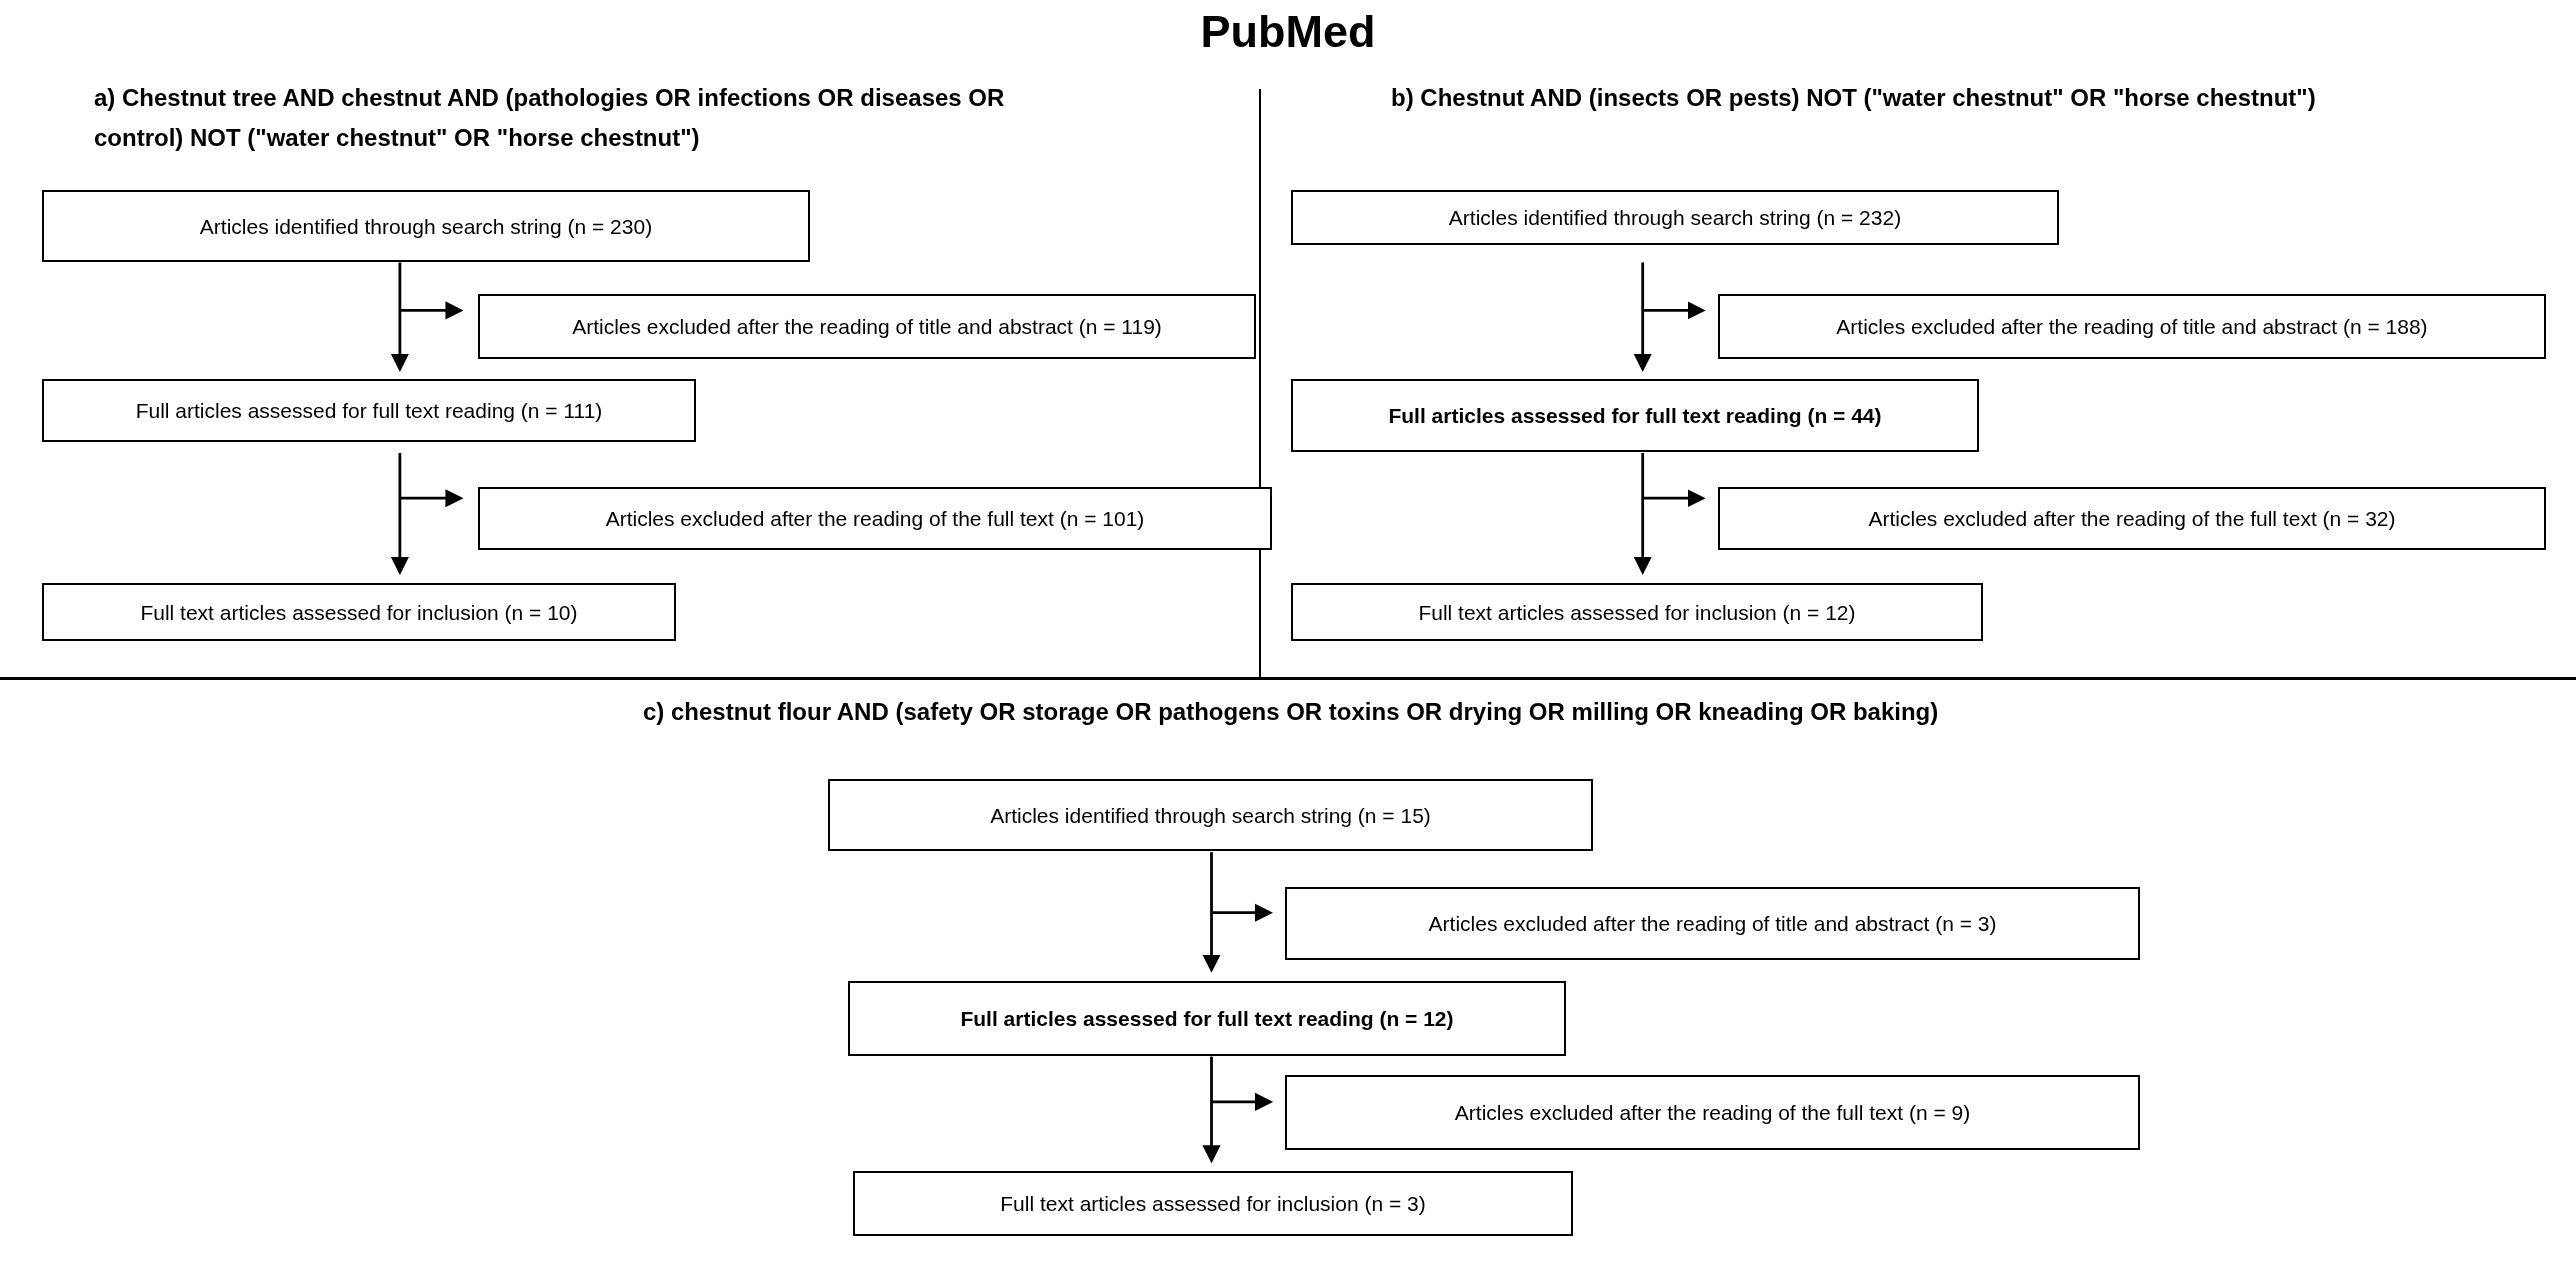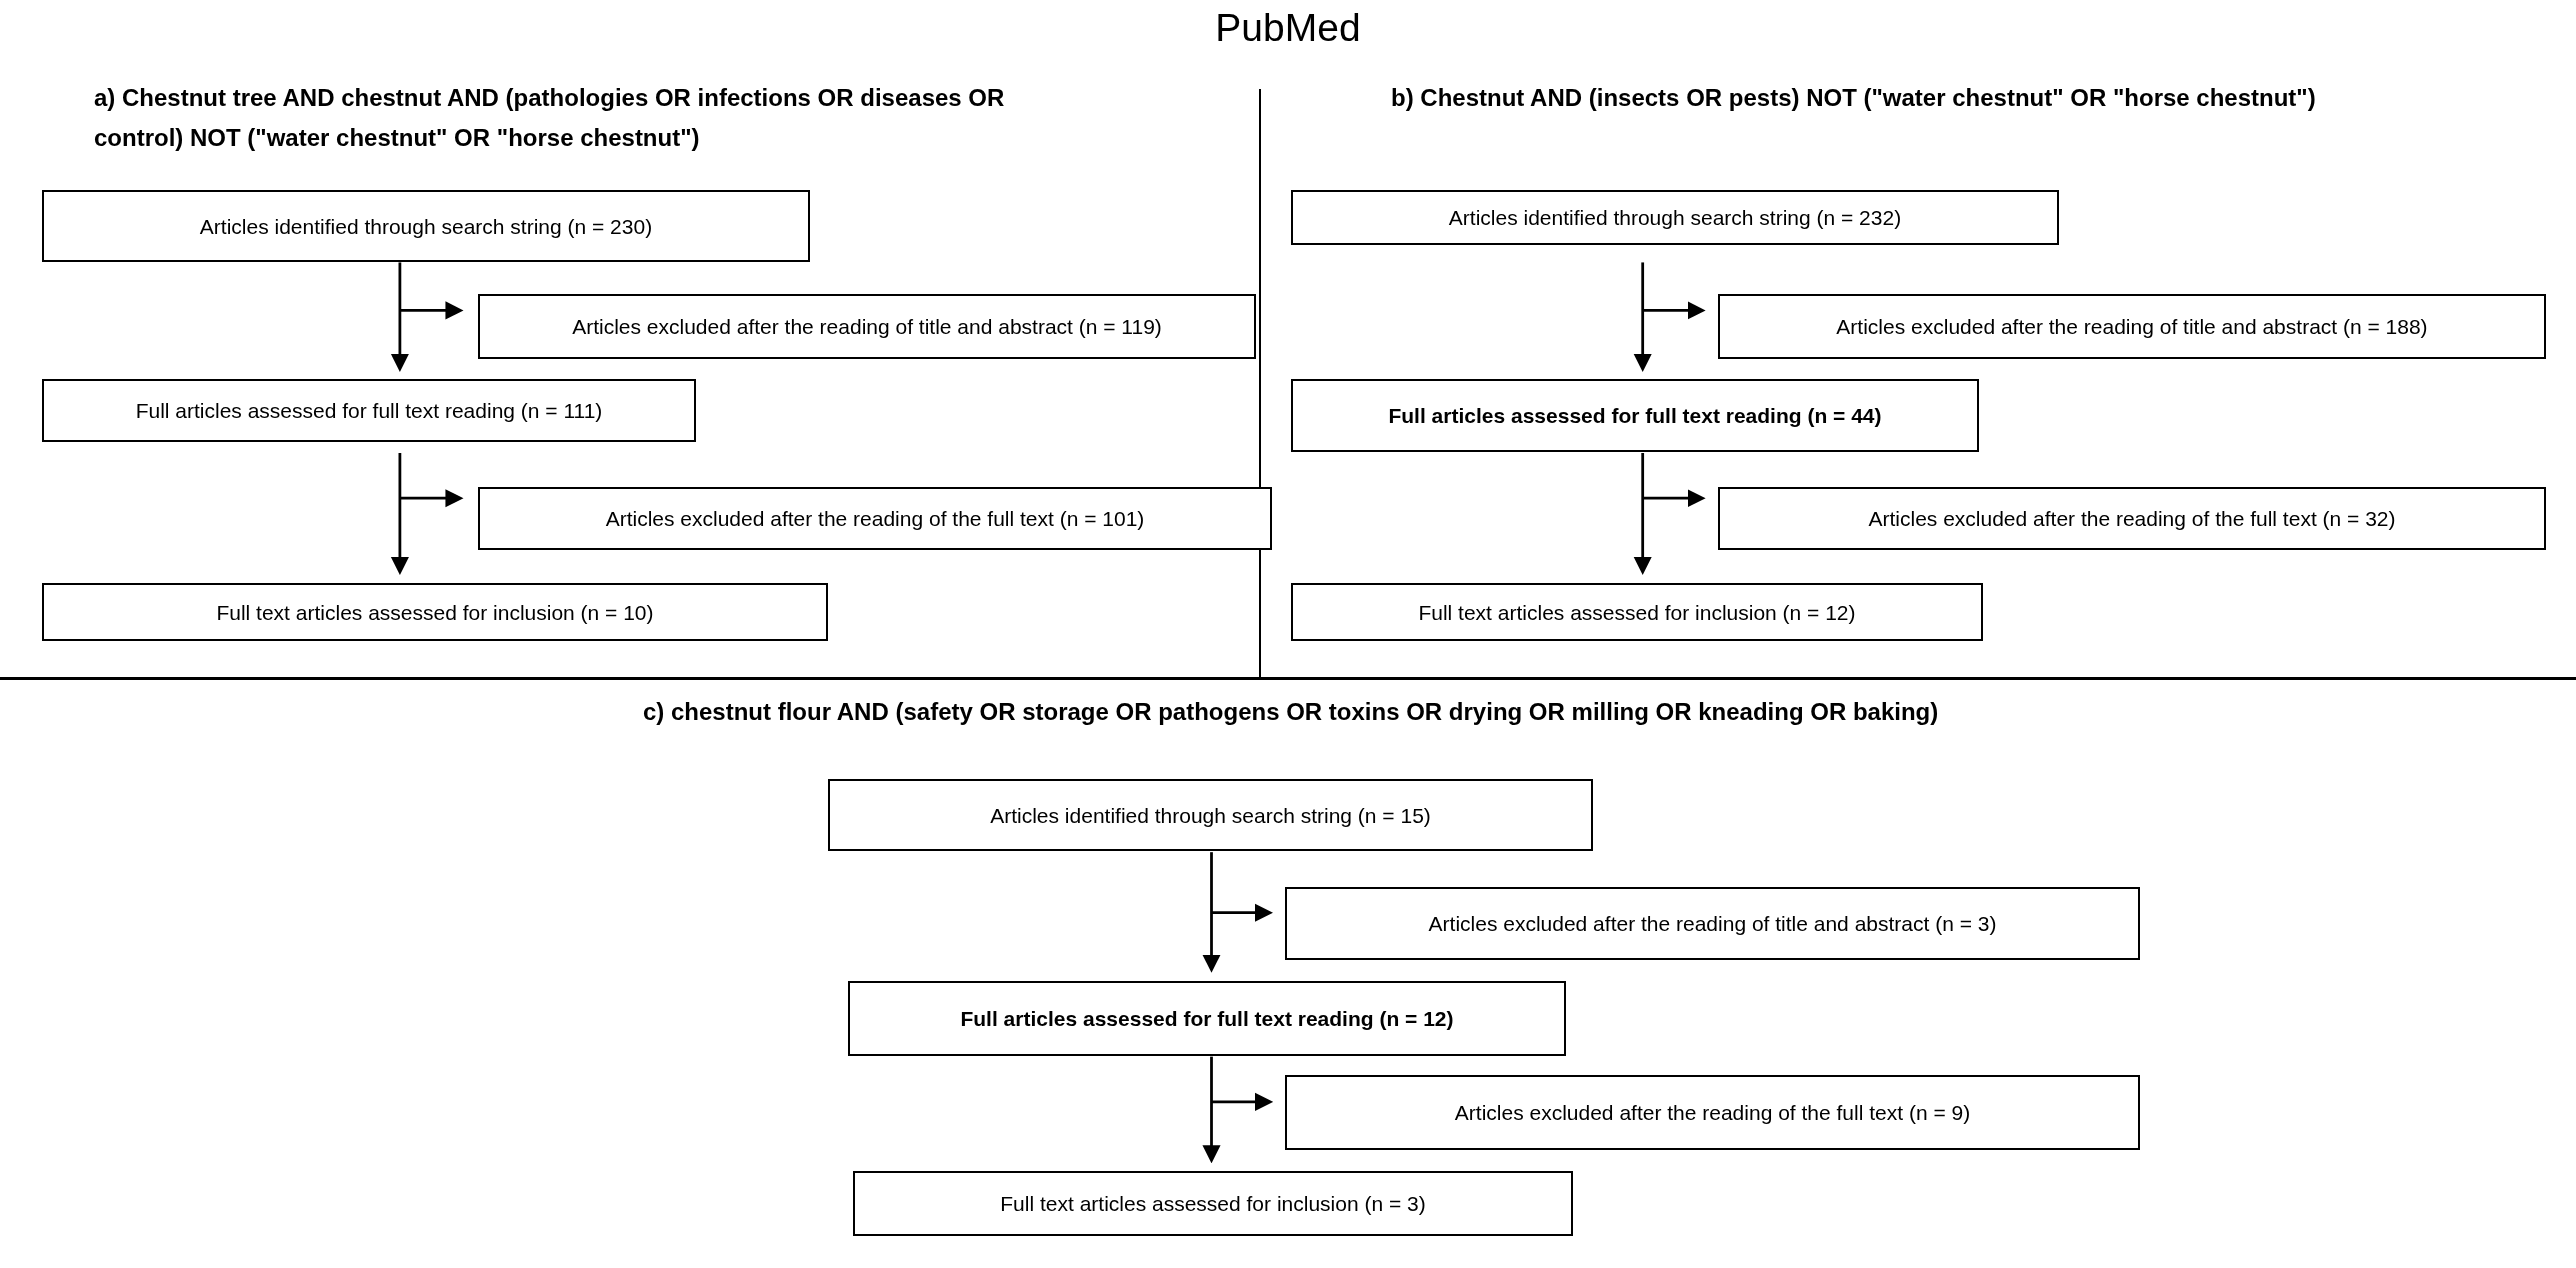--- a/index.html
+++ b/index.html
@@ -9,22 +9,22 @@
     height: 1269px;
     background: #ffffff;
     font-family: "Liberation Sans", sans-serif;
     color: #000000;
     overflow: hidden;
   }
   .title {
     position: absolute;
     top: 5.6px; left: 0; width: 2576px;
     text-align: center;
-    font-size: 39px;
-    font-weight: normal;
+    font-size: 45px;
+    font-weight: bold;
     letter-spacing: 0px;
   }
   .heading {
     position: absolute;
     font-size: 24px;
     font-weight: bold;
     line-height: 40px;
     white-space: nowrap;
   }
   .box {
@@ -103,21 +103,21 @@
     </div>
     <div class="box" style="left:478px; top:294px; width:778px; height:65px;">
       <span>Articles excluded after the reading of title and abstract (n = 119)</span>
     </div>
     <div class="box" style="left:42px; top:379px; width:654px; height:63px;">
       <span>Full articles assessed for full text reading (n = 111)</span>
     </div>
     <div class="box" style="left:478px; top:487px; width:794px; height:63px;">
       <span>Articles excluded after the reading of the full text (n = 101)</span>
     </div>
-    <div class="box" style="left:42px; top:583px; width:786px; height:58px;">
+    <div class="box" style="left:42px; top:583px; width:634px; height:58px;">
       <span>Full text articles assessed for inclusion (n = 10)</span>
     </div>
   </div>
 
   <div>
     <div class="heading" style="left:1391px; top:78px;">
       <div>b) Chestnut AND (insects OR pests) NOT ("water chestnut" OR "horse chestnut")</div>
     </div>
     <div class="box" style="left:1291px; top:190px; width:768px; height:55px;">
       <span>Articles identified through search string (n = 232)</span>

